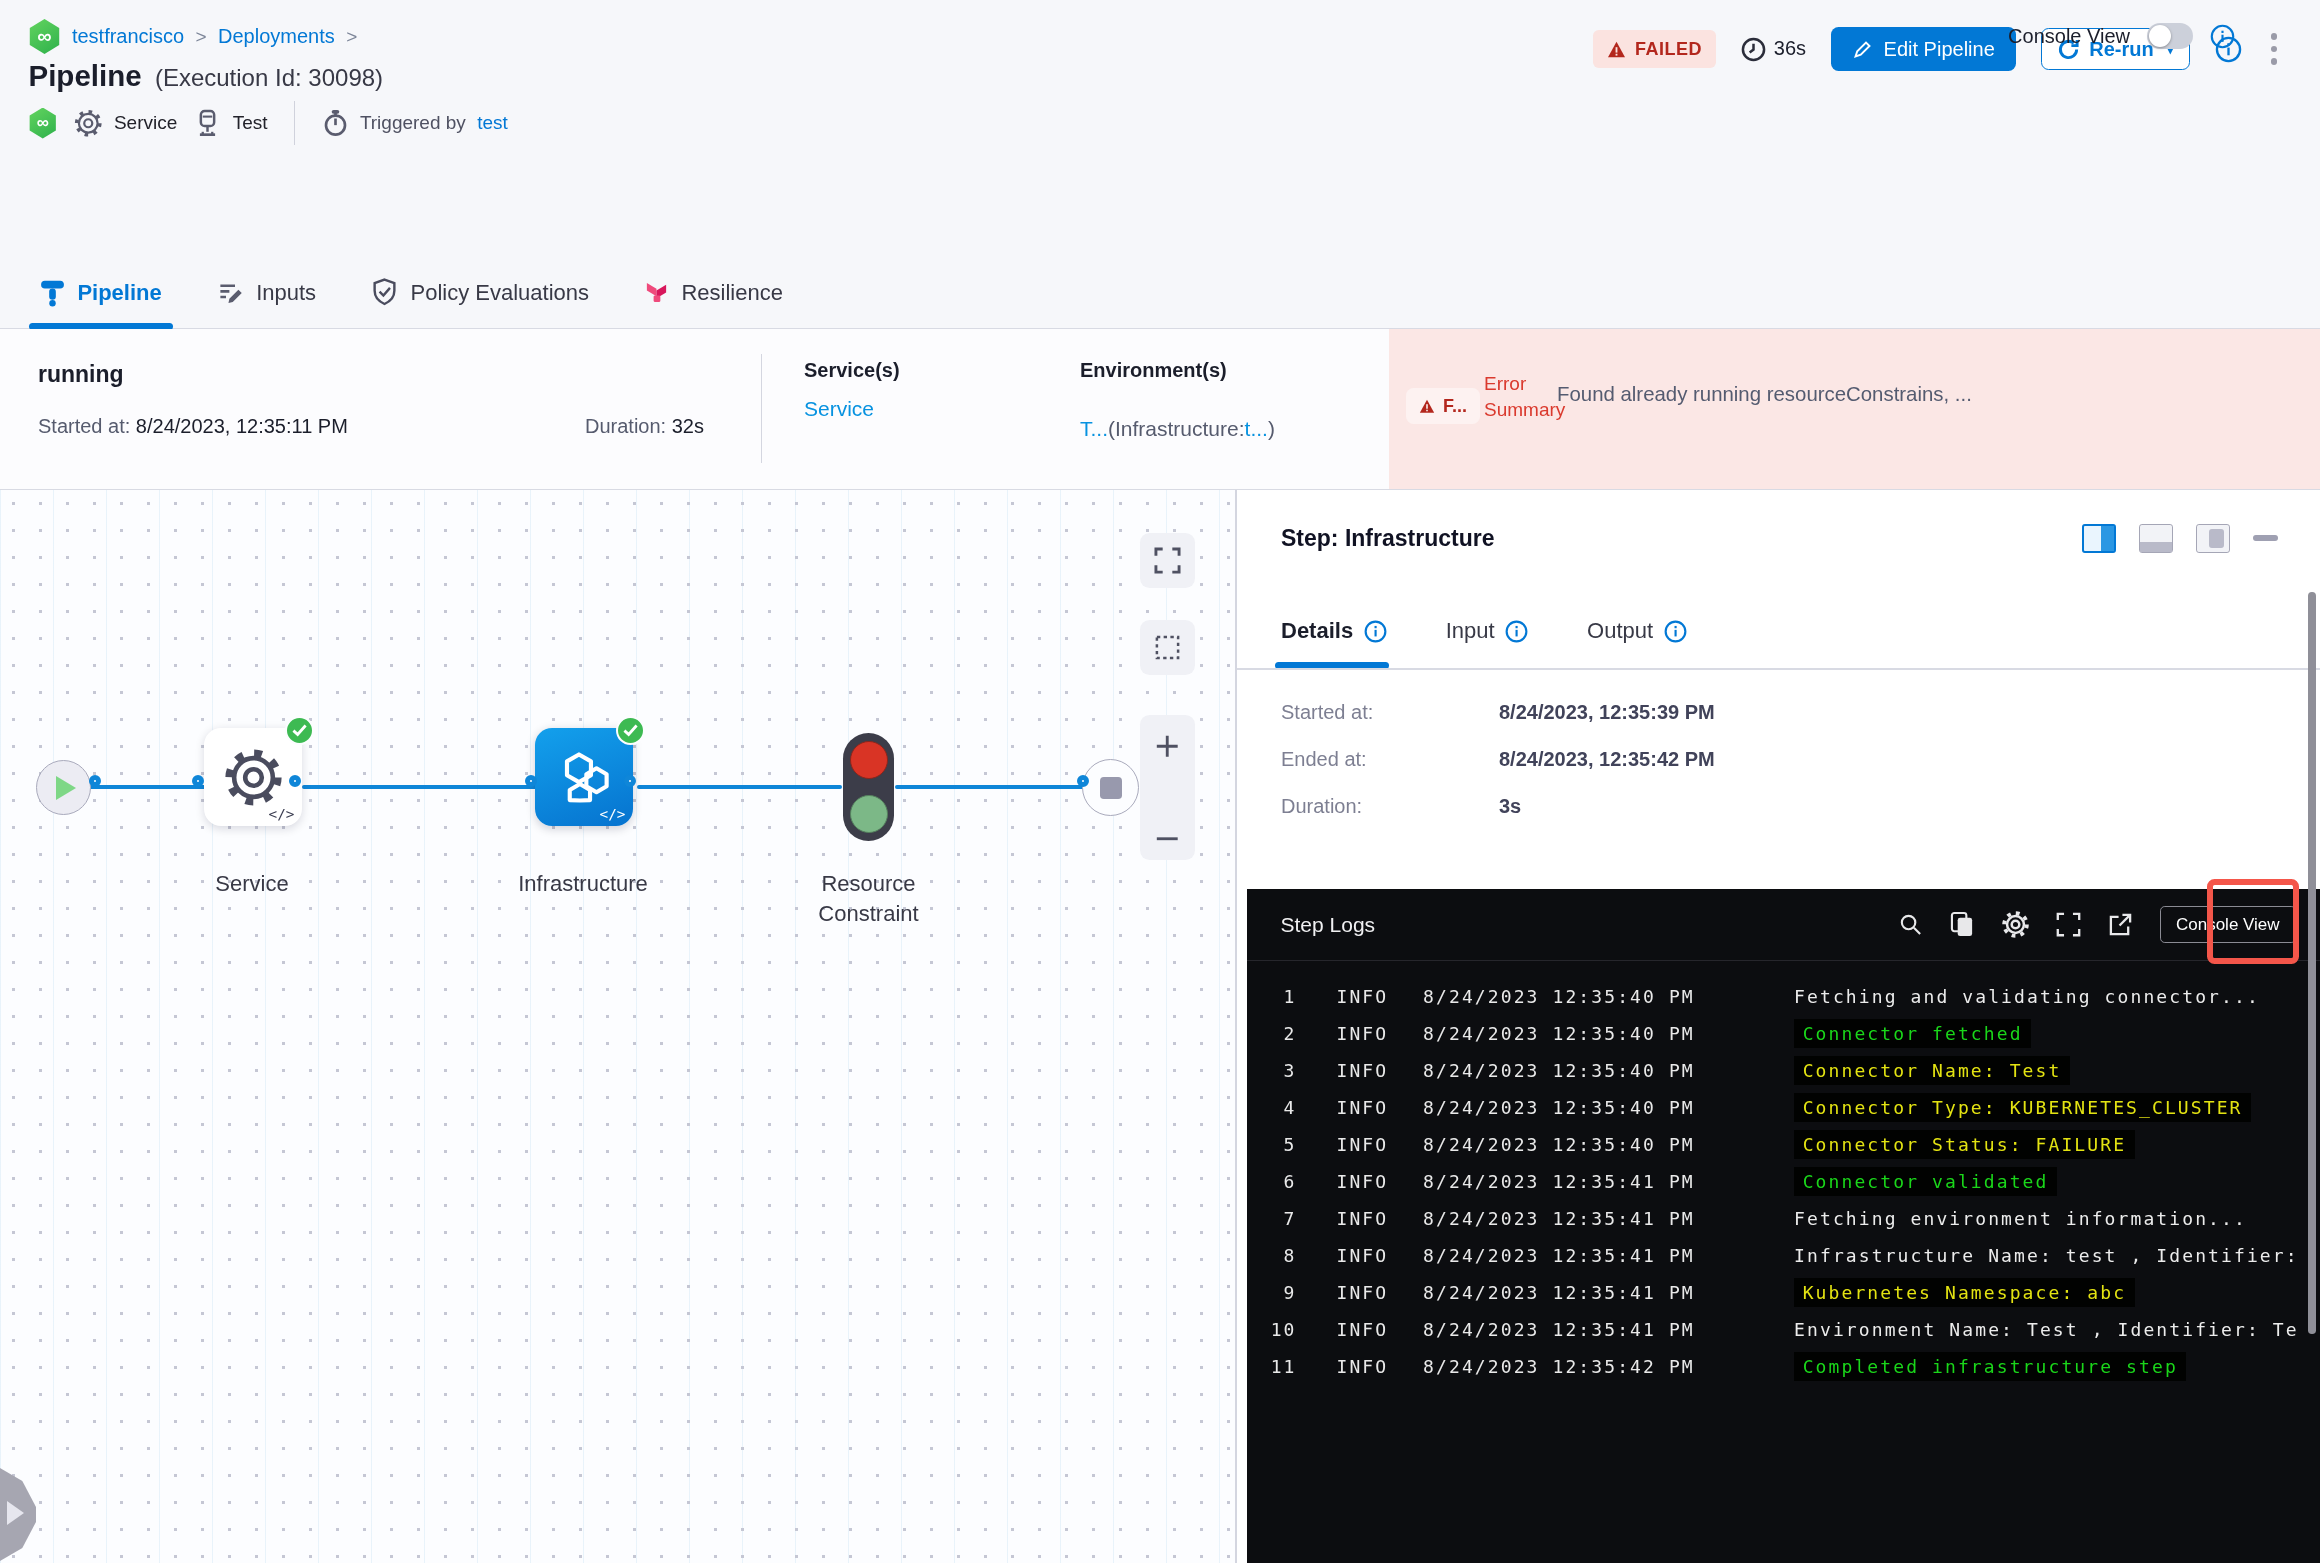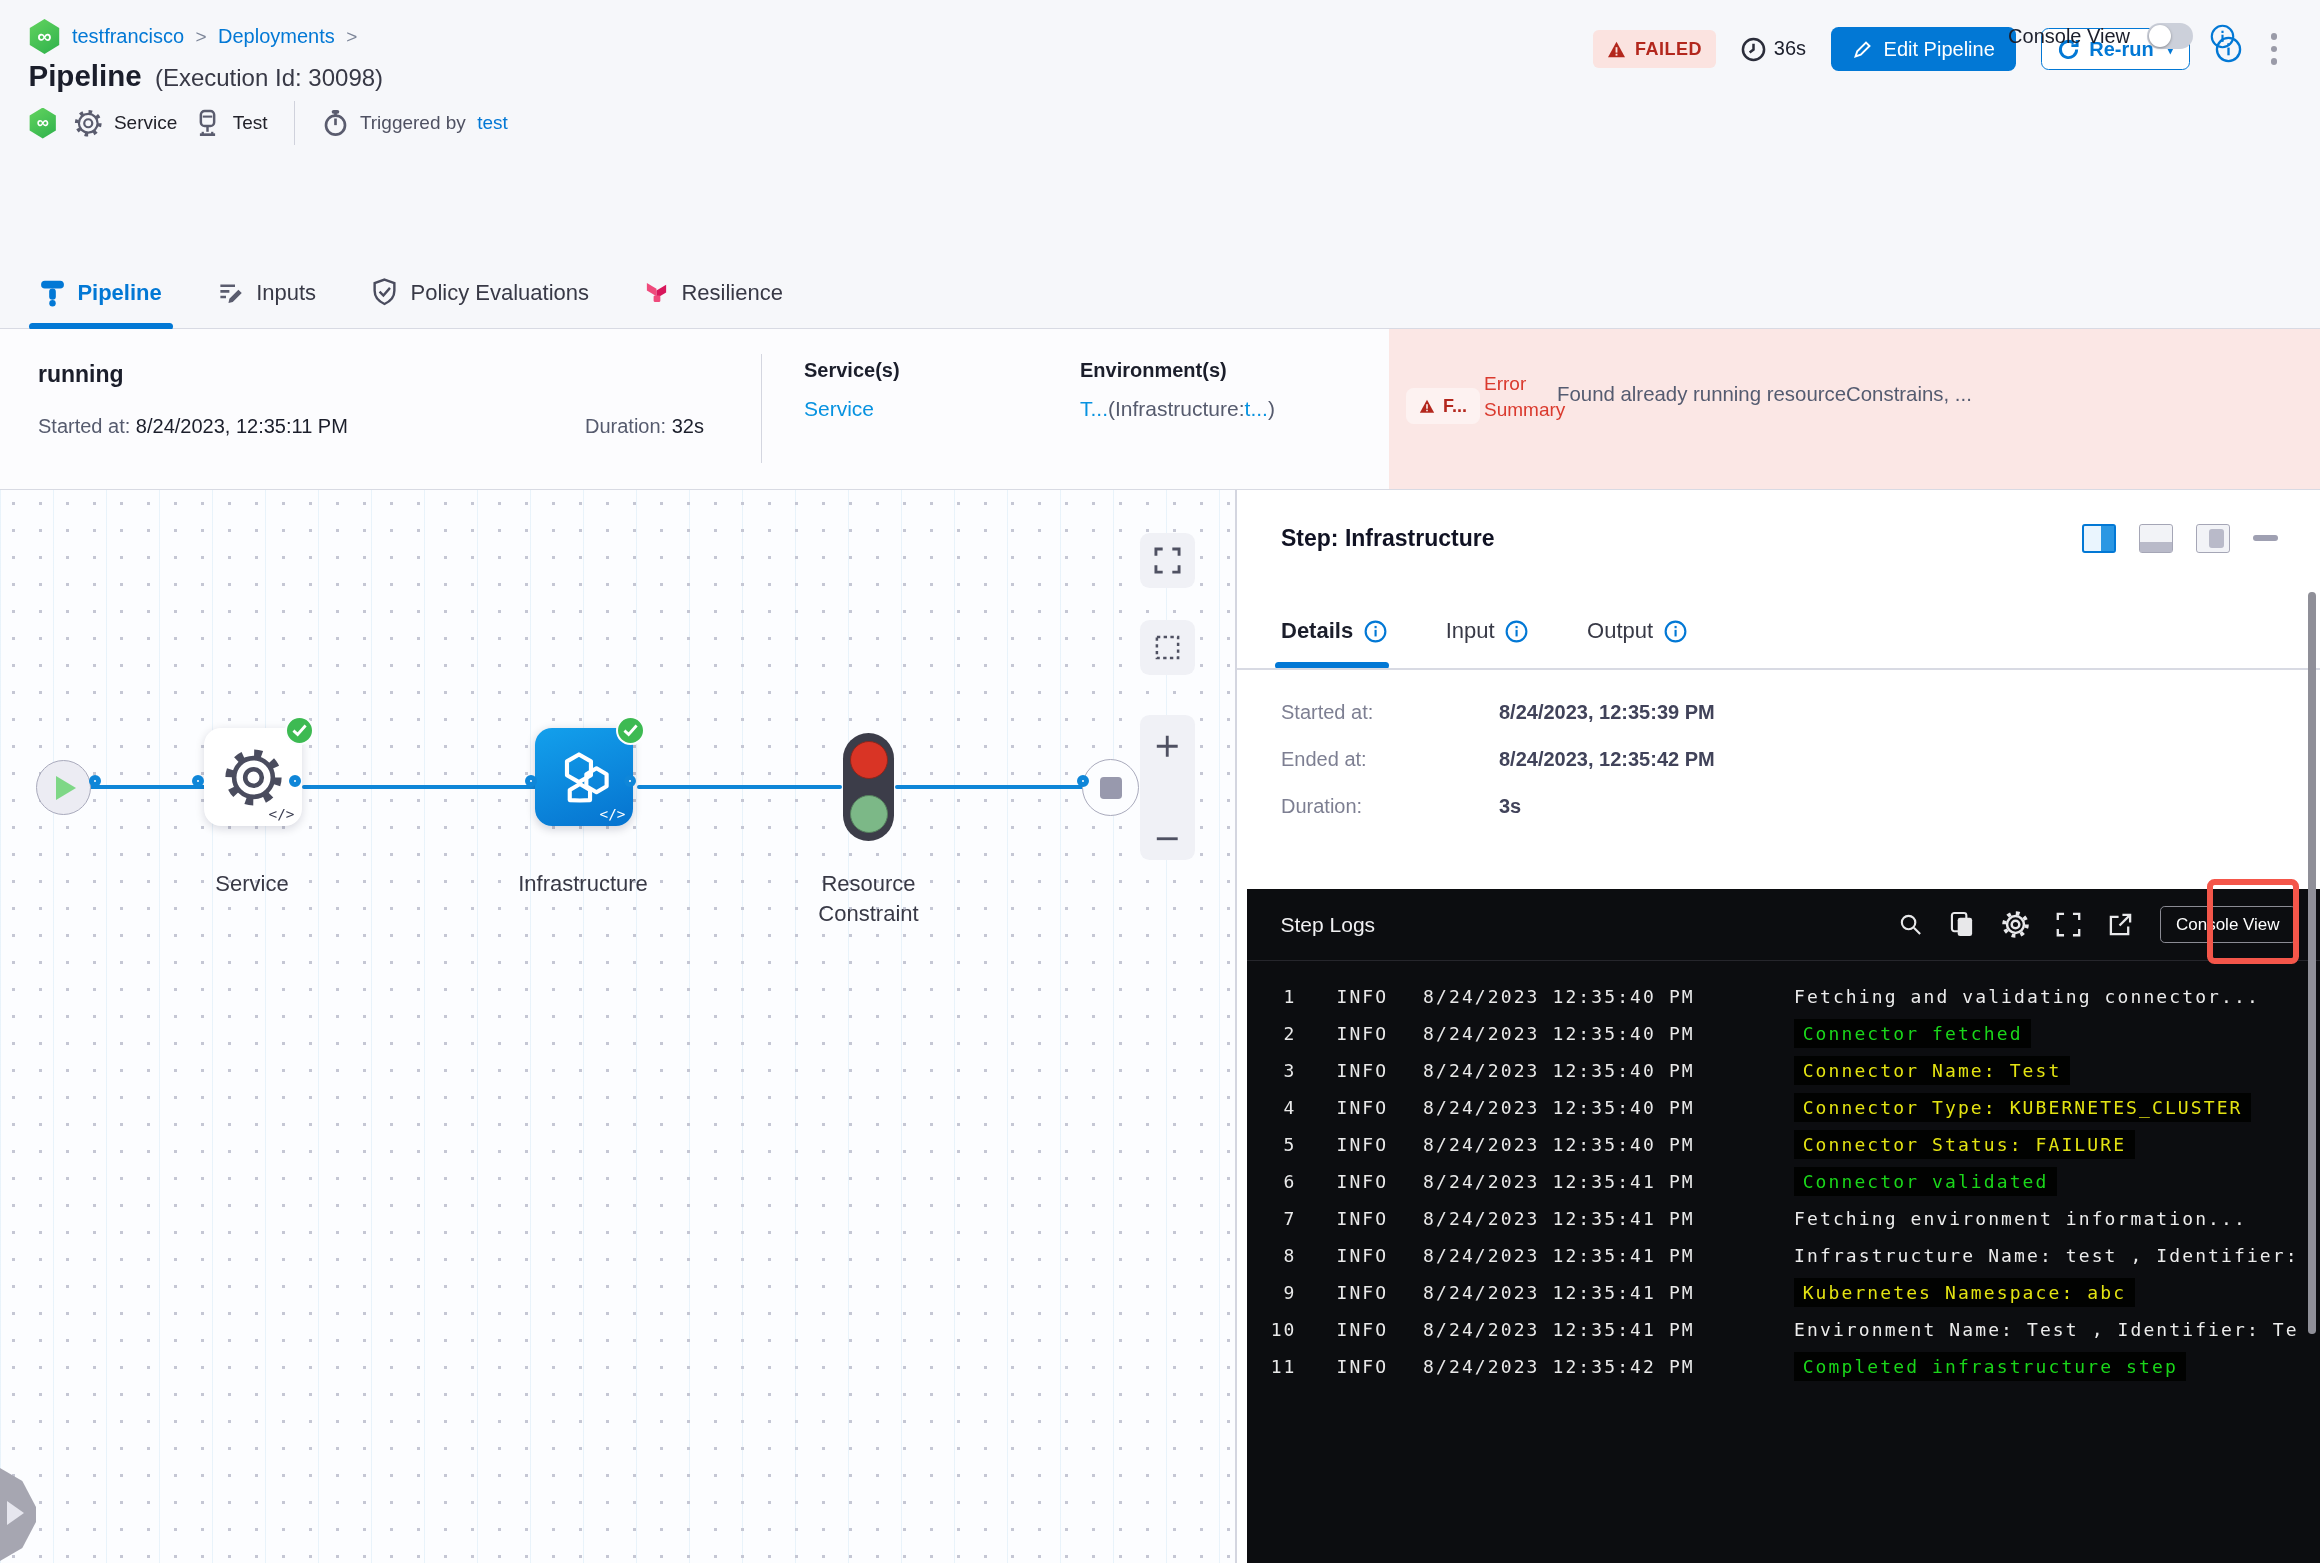--- a/index.html
+++ b/index.html
@@ -52,21 +52,21 @@
   .stage-name { position:absolute; left:38px; top:32px; font-size:23px; font-weight:bold; color:#1b1e2b; }
   .stage-started { position:absolute; left:38px; top:86px; font-size:20px; color:#565b6e; }
   .stage-started b, .stage-duration b { color:#1b1e2b; font-weight:normal; }
   .stage-duration { position:absolute; left:585px; top:86px; font-size:20px; color:#565b6e; }
   .stage-vdiv { position:absolute; left:761px; top:25px; width:1px; height:109px; background:#d4d6e0; }
   .stage-col-label { font-size:20px; font-weight:bold; color:#1b1e2b; }
   .stage-col { position:absolute; top:30px; display:flex; flex-direction:column; gap:15px; }
   .col-services { left:804px; }
   .col-envs { left:1080px; }
   .stage-col a { font-size:21px; color:#0792e0; text-decoration:none; cursor:pointer; }
-  .env-val { font-size:21px; }
+  .env-val { font-size:21px;margin-top:20px; }
   .env-val .blue { color:#0792e0; cursor:pointer; }
   .env-val .gray { color:#565b6e; }
   .error-area { position:absolute; left:1389px; top:0; right:0; bottom:0; background:#fbe7e5; }
   .fshort-badge { position:absolute; left:17px; top:59px; display:flex; align-items:center; gap:7.6px;
     background:#fdf2f1; border-radius:7.6px; padding:7.6px 13.3px; color:#b3271d; font-weight:bold; font-size:18px; }
   .error-label { position:absolute; left:95px; top:42px; width:107px; color:#da3a2e; font-size:19px; line-height:26px; }
   .error-text { position:absolute; left:168px; top:54px; width:761px; color:#545b70; font-size:20.4px; white-space:nowrap; }
 
   
   .canvas { position:absolute; left:0; top:490px; width:1236px; height:1074px; background:#fcfdff; border-right:1px solid #d4d6e0;

